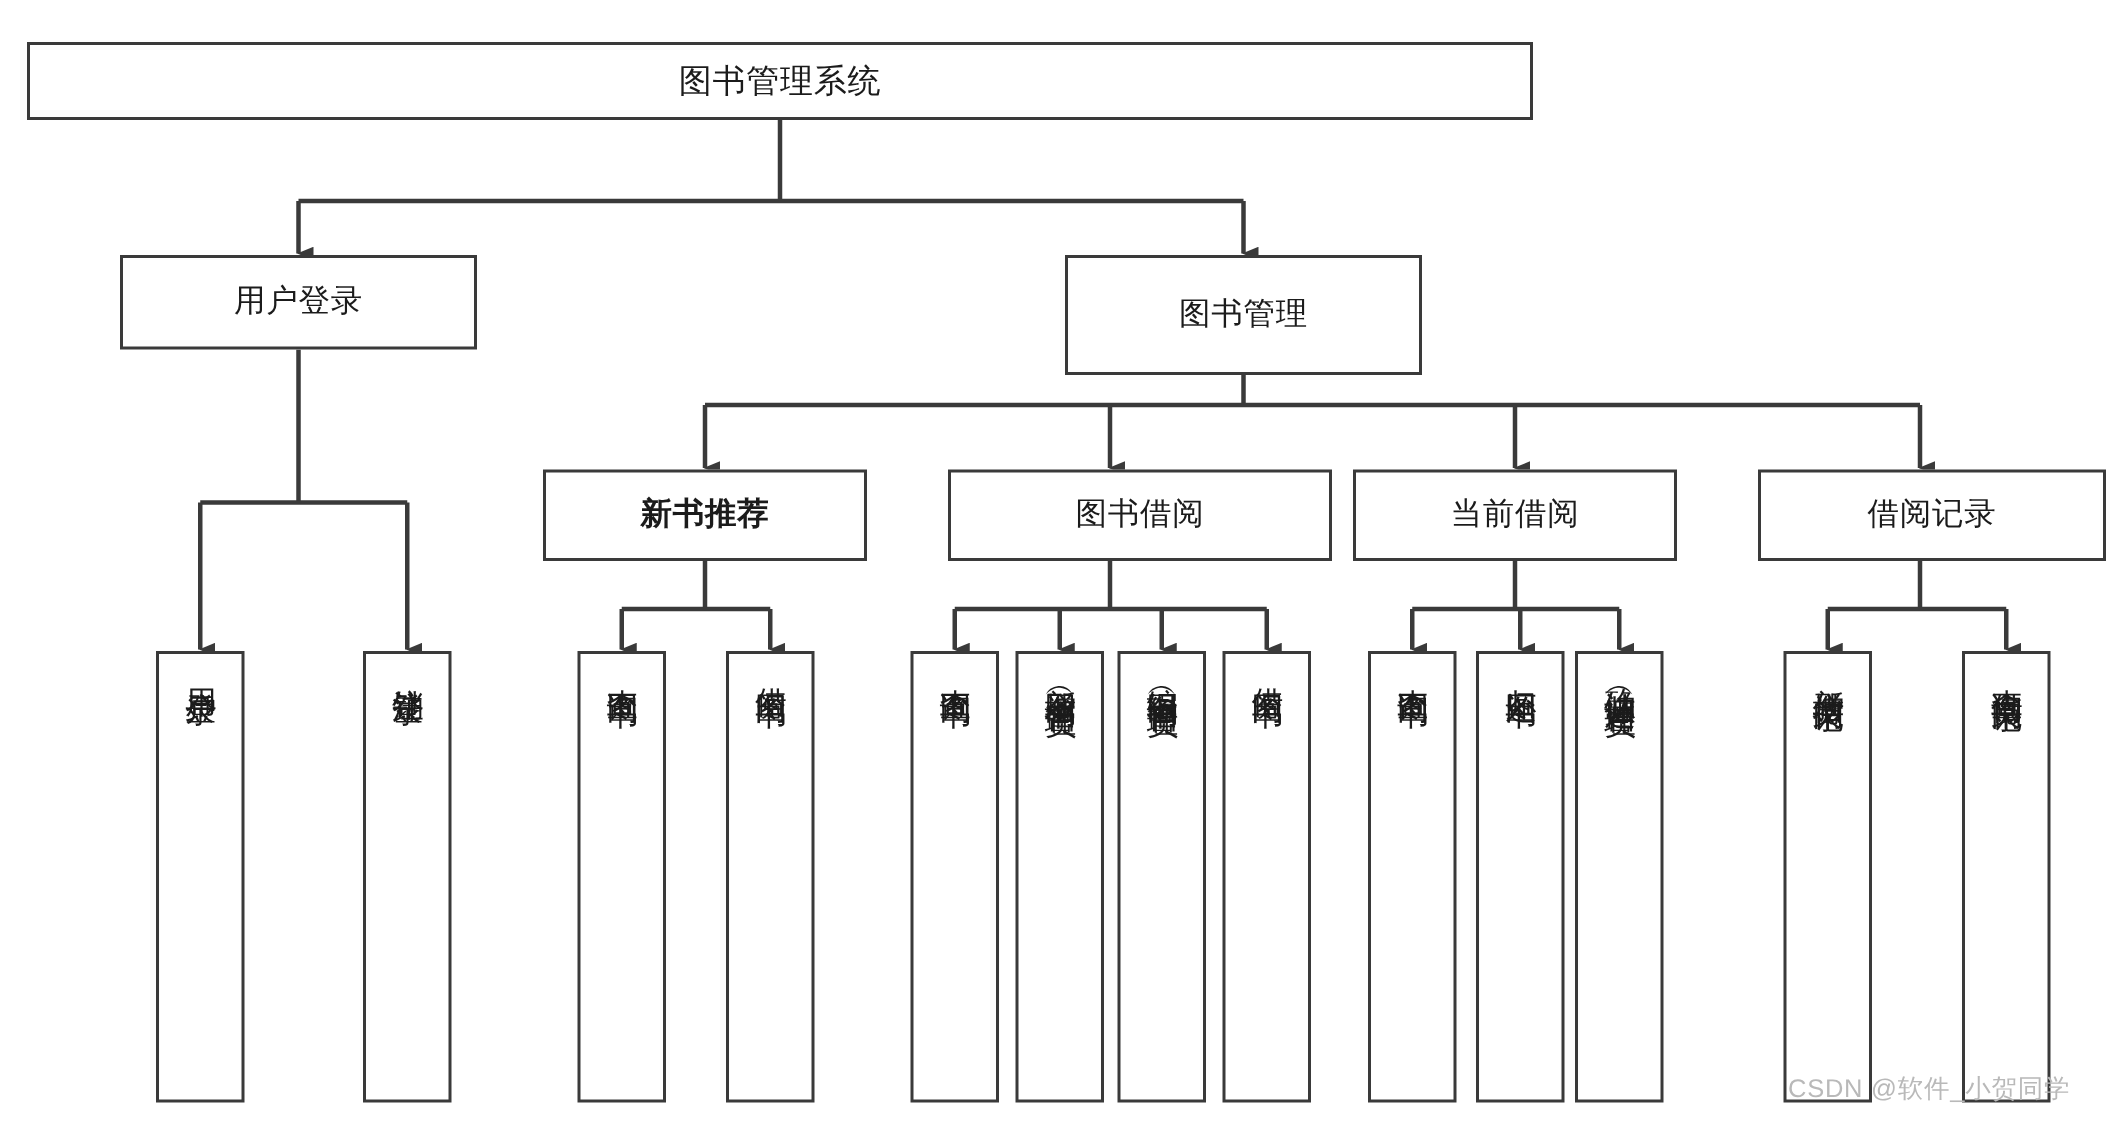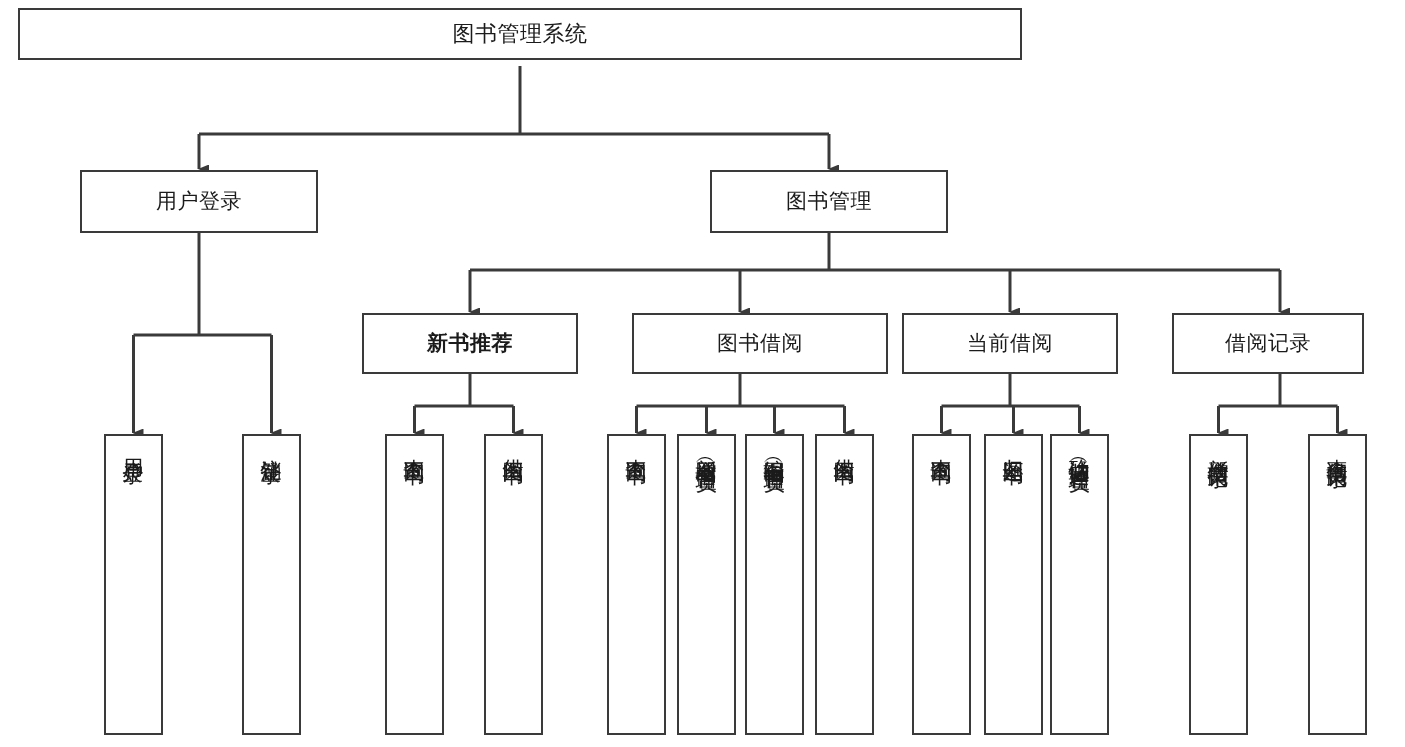--- a/index.html
+++ b/index.html
@@ -111,39 +111,39 @@
         <line x1="1013.5" y1="406" x2="1013.5" y2="433" stroke="#3a3a3a" stroke-width="3" marker-end="url(#arrowhead)"></line>
         <line x1="1079.5" y1="406" x2="1079.5" y2="433" stroke="#3a3a3a" stroke-width="3" marker-end="url(#arrowhead)"></line>
         <line x1="1280" y1="374" x2="1280" y2="406" stroke="#3a3a3a" stroke-width="3"></line>
         <line x1="1218.5" y1="406" x2="1337.5" y2="406" stroke="#3a3a3a" stroke-width="3"></line>
         <line x1="1218.5" y1="406" x2="1218.5" y2="433" stroke="#3a3a3a" stroke-width="3" marker-end="url(#arrowhead)"></line>
         <line x1="1337.5" y1="406" x2="1337.5" y2="433" stroke="#3a3a3a" stroke-width="3" marker-end="url(#arrowhead)"></line>
       </g>
   </svg>
 
   <div id="node-layer">
-      <div class="node horizontal root" style="left: 18px; top: 8px; width: 1004px; height: 52px;">
+      <div class="node horizontal root" style="left: 18px; top: 28px; width: 1004px; height: 52px;">
         <span class="node-label">图书管理系统</span>
       </div>
       <div class="node horizontal" style="left: 80px; top: 170px; width: 238px; height: 63px;">
         <span class="node-label">用户登录</span>
       </div>
-      <div class="node horizontal" style="left: 710px; top: 170px; width: 238px; height: 63px;">
+      <div class="node horizontal" style="left: 710px; top: 170px; width: 238px; height: 80px;">
         <span class="node-label">图书管理</span>
       </div>
       <div class="node horizontal" style="left: 362px; top: 313px; width: 216px; height: 61px; font-weight: bold;">
         <span class="node-label">新书推荐</span>
       </div>
       <div class="node horizontal" style="left: 632px; top: 313px; width: 256px; height: 61px;">
         <span class="node-label">图书借阅</span>
       </div>
       <div class="node horizontal" style="left: 902px; top: 313px; width: 216px; height: 61px;">
         <span class="node-label">当前借阅</span>
       </div>
-      <div class="node horizontal" style="left: 1172px; top: 313px; width: 192px; height: 61px;">
+      <div class="node horizontal" style="left: 1172px; top: 313px; width: 232px; height: 61px;">
         <span class="node-label">借阅记录</span>
       </div>
       <div class="node vertical" style="left: 104px; top: 434px; width: 59px; height: 301px;">
         <span class="node-label">用户登录</span>
       </div>
       <div class="node vertical" style="left: 242px; top: 434px; width: 59px; height: 301px;">
         <span class="node-label">注销登录</span>
       </div>
       <div class="node vertical" style="left: 385px; top: 434px; width: 59px; height: 301px;">
         <span class="node-label">查询图书</span>
@@ -173,13 +173,14 @@
         <span class="node-label">确认归还（管理员）</span>
       </div>
       <div class="node vertical" style="left: 1189px; top: 434px; width: 59px; height: 301px;">
         <span class="node-label">新增借阅记录</span>
       </div>
       <div class="node vertical" style="left: 1308px; top: 434px; width: 59px; height: 301px;">
         <span class="node-label">查询借阅记录</span>
       </div>
     </div>
 
+  <div class="watermark">CSDN @软件_小贺同学</div>
 </div>
 
 </body></html>

